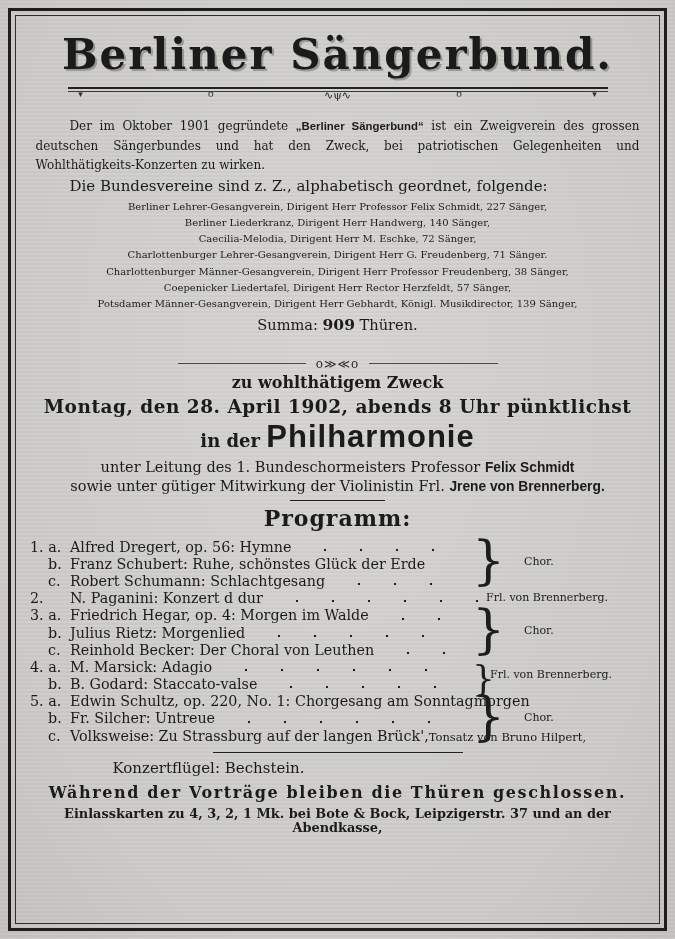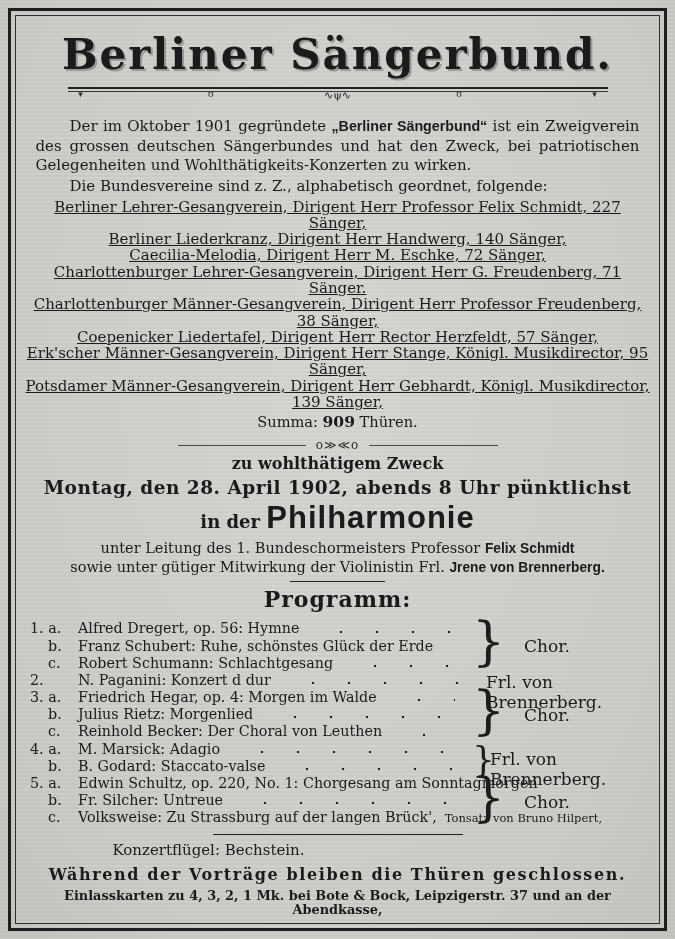--- a/index.html
+++ b/index.html
@@ -36,65 +36,65 @@
     text-shadow:2px 2px 0 rgba(30,30,30,0.30);
   }
   .title-rule-wrap{ position:relative; width:540px; margin:5px auto 0; height:16px;}
   .title-rule{ border-top:2px solid #222; border-bottom:1px solid #3a3a3a; height:2px;}
   .orn{ position:absolute; top:3px; font-size:9px; color:#2d2d2d; line-height:1;}
   .orn.o1{left:2%;} .orn.o2{left:26%;} .orn.o3{left:50%; transform:translateX(-50%); font-size:11px;}
   .orn.o4{left:72%;} .orn.o5{right:2%;}
   
   .intro{
     width:604px; margin:14px auto 0; text-align:justify;
-    font-size:15px; line-height:19.5px; text-indent:34px;
+    font-size:12px; line-height:19.5px; text-indent:34px;
   }
   .bold-sans{ font-family:"Liberation Sans", sans-serif; font-weight:bold; font-size:0.95em;}
   .intro-line2{ width:604px; margin:1px auto 0; text-align:left; text-indent:34px; font-size:15px; line-height:19px;}
   
-  .clubs{ margin:3px 0 0 0; padding:0; list-style:none; font-size:15px; line-height:16.3px;text-decoration:underline;}
+  .clubs{ margin:3px 0 0 0; padding:0; list-style:none; font-size:10px; line-height:16.3px;}
   .summa{ font-size:14.6px; margin-top:2px;}
   .summa b{ font-size:15.5px;}
-  .divider{ display:flex; align-items:center; justify-content:flex-start; gap:10px; margin:7px auto 0; width:320px;}
+  .divider{ display:flex; align-items:center; justify-content:flex-start; gap:10px; margin:23px auto 0; width:320px;}
   .divider .dline{ flex:1; border-top:1px solid #4a4a48; height:0;}
   .divider .dglyph{ font-size:12px; letter-spacing:1px; color:#2c2c2c;}
   
   .concert-title{
     margin:4px 0 0 0; font-size:40px; font-weight:bold;
     letter-spacing:0.34em; padding-left:0.34em;
     text-shadow:4px 4px 0 rgba(45,45,45,0.45), 1px 1px 0 rgba(45,45,45,0.6);
   }
   .concert-sub{ font-size:16px; font-weight:bold; margin-top:2px;}
   .concert-date{ font-size:18.5px; font-weight:bold; margin-top:4px; letter-spacing:0.5px;}
   .venue-line{ margin-top:2px;}
   .venue-pre{ font-size:18px; font-weight:bold;}
   .venue-name{ font-family:"Liberation Sans", sans-serif; font-size:31px; font-weight:bold; letter-spacing:1px;}
   .leitung{ font-size:14.5px; margin-top:4px;}
   .mitwirkung{ font-size:14.5px; margin-top:3px;}
   .rule-small{ width:95px; border-top:1.5px solid #222; margin:6px auto 0;}
   
   .prog-heading{ font-size:22px; font-weight:bold; margin:4px 0 0 0; letter-spacing:1px;}
   .programm{ position:relative; margin:8px 0 0 0; text-align:left;}
-  .prow{ display:flex; align-items:baseline; font-size:14.3px; line-height:17.2px; height:17.2px;gap:8px;}
+  .prow{ display:flex; align-items:baseline; font-size:14.3px; line-height:17.2px; height:17.2px;}
   .prow .num{ width:46px; flex:none; padding-left:6px; box-sizing:border-box;}
   .prow .num.sub{ padding-left:24px;}
   .prow .ptext{ flex:none; white-space:nowrap;}
   .prow .leader{
     flex:1; align-self:stretch; margin:0 10px;
     background-image:radial-gradient(circle, #222 1.1px, transparent 1.6px);
     background-size:36px 4px; background-repeat:repeat-x;
     background-position:6px calc(100% - 4px);
   }
   .prow.r-chor{ padding-right:186px;}
   .prow.r-solo{ padding-right:160px;}
   .prow .small-note{ font-size:11.5px;}
   .brace{ position:absolute; left:448px; font-family:"DejaVu Serif", serif; color:#1d1d1d;}
   .brace.big{ font-size:52px; line-height:52px;}
   .brace.mid{ font-size:36px; line-height:36px;}
-  .rlabel{ position:absolute; font-size:17px;}
+  .rlabel{ position:absolute; font-size:11px;}
   
   .rule-mid{ width:250px; border-top:1.5px solid #222; margin:7px auto 0;}
   .klavier-row{ display:flex; justify-content:space-between; width:450px; margin:6px auto 0; font-size:15px;}
   .doors{ font-size:16px; font-weight:bold; letter-spacing:1.6px; margin-top:6px;}
   .tickets{ font-size:12.9px; font-weight:bold; line-height:14.6px; margin-top:5px;}
 </style>
 </head>
 <body>
 
 <div class="paper-texture"></div>
@@ -118,21 +118,20 @@
 
   <div class="intro-line2">Die Bundesvereine sind z. Z., alphabetisch geordnet, folgende:</div>
 
   <ul class="clubs">
     <li>Berliner Lehrer-Gesangverein, Dirigent Herr Professor Felix Schmidt, 227 Sänger,</li>
     <li>Berliner Liederkranz, Dirigent Herr Handwerg, 140 Sänger,</li>
     <li>Caecilia-Melodia, Dirigent Herr M. Eschke, 72 Sänger,</li>
     <li>Charlottenburger Lehrer-Gesangverein, Dirigent Herr G. Freudenberg, 71 Sänger.</li>
     <li>Charlottenburger Männer-Gesangverein, Dirigent Herr Professor Freudenberg, 38 Sänger,</li>
     <li>Coepenicker Liedertafel, Dirigent Herr Rector Herzfeldt, 57 Sänger,</li>
-    <li>Erk'scher Männer-Gesangverein, Dirigent Herr Stange, Königl. Musikdirector, 95 Sänger,</li>
     <li>Potsdamer Männer-Gesangverein, Dirigent Herr Gebhardt, Königl. Musikdirector, 139 Sänger,</li>
   </ul>
 
   <div class="summa"><span>Summa: </span><b>909</b><span> Thüren.</span></div>
 
   <div class="divider">
     <div class="dline"></div>
     <span class="dglyph">o≫≪o</span>
     <div class="dline"></div>
   </div>

